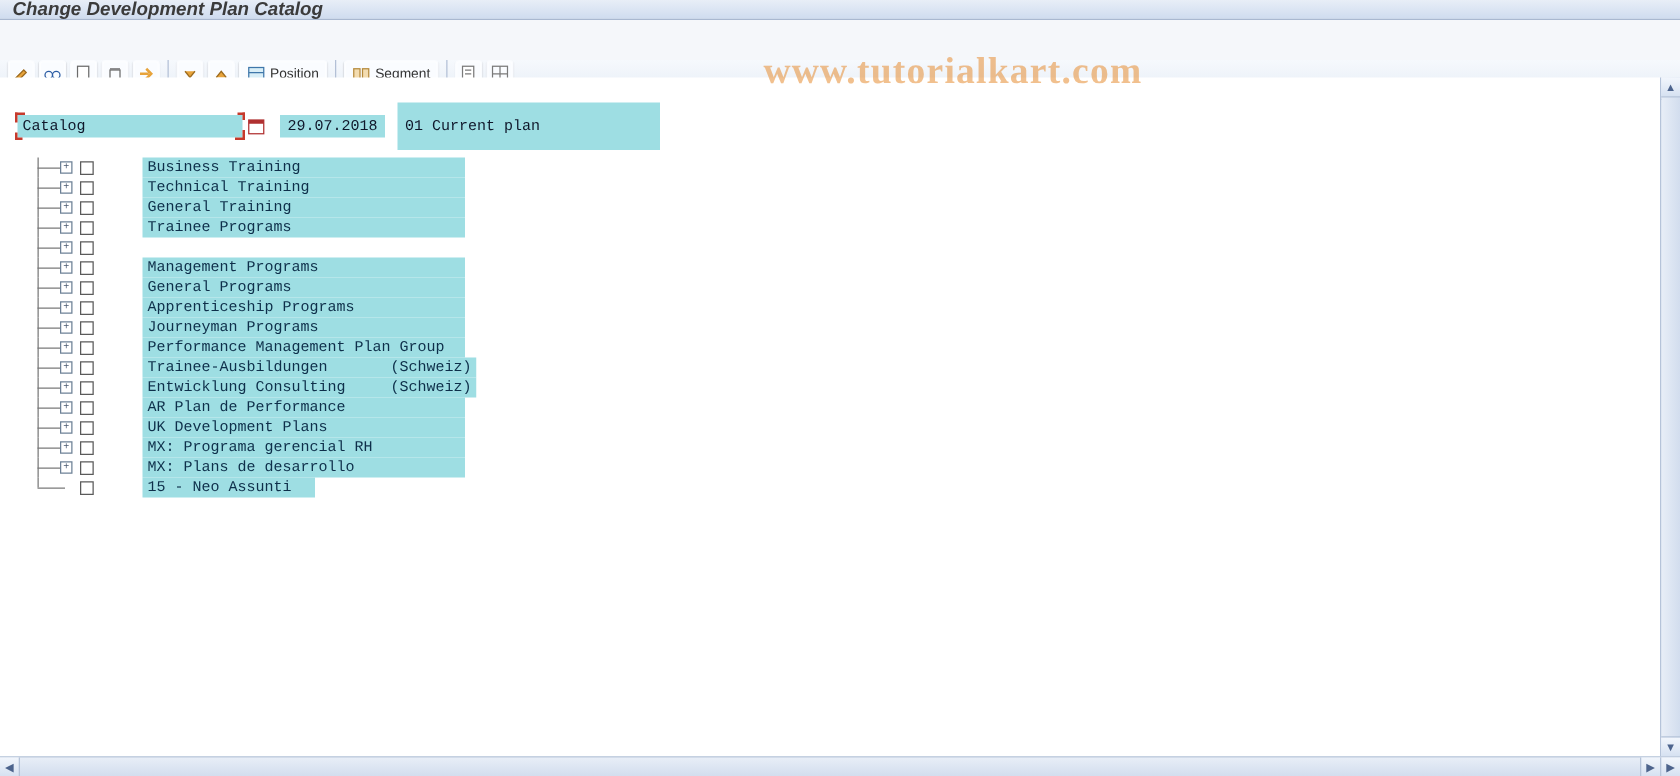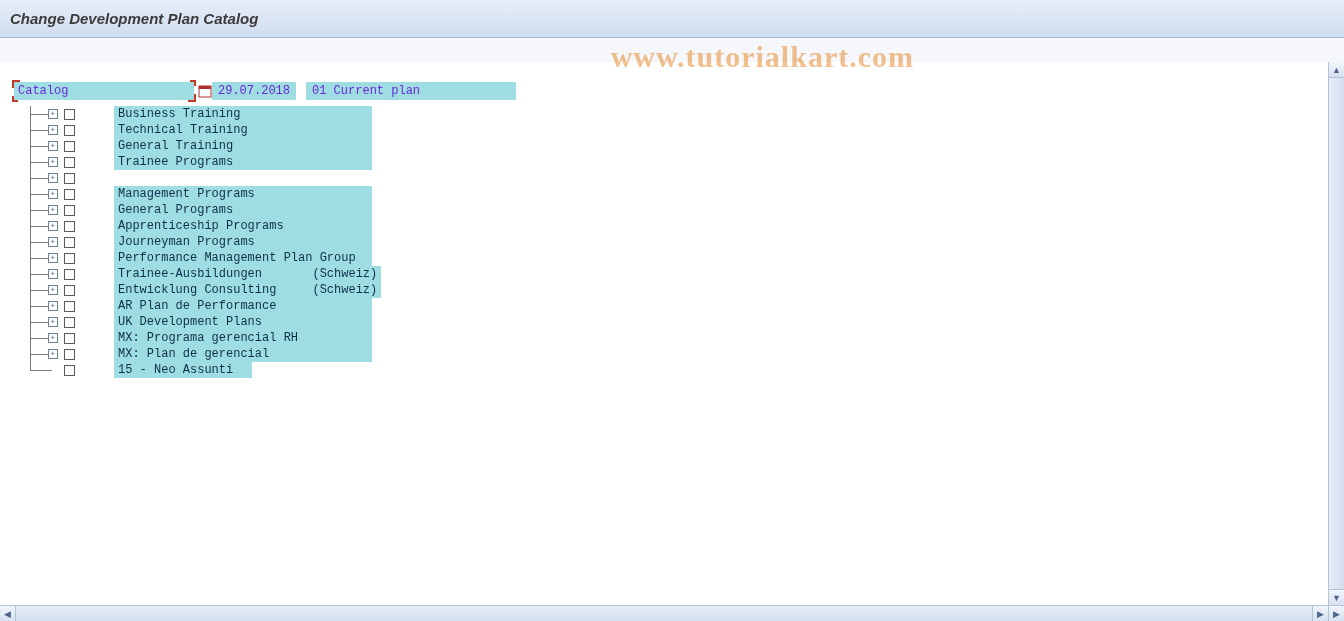--- a/index.html
+++ b/index.html
@@ -7,21 +7,21 @@
       width: 1344px;
       height: 621px;
       font-family: Arial, Helvetica, sans-serif;
       font-size: 12px;
       background: #f5f7fa;
       overflow: hidden;
       position: relative;
     }
     
     .titlebar {
-      height: 38px;
+      height: 16px;
       background: linear-gradient(to bottom, #e8eef7 0%, #cfdcef 100%);
       border-bottom: 1px solid #a9b8d0;
       display: flex;
       align-items: center;
       padding-left: 10px;
     }
     .titlebar .title {
       font-weight: bold;
       font-style: italic;
       font-size: 15px;
@@ -69,21 +69,21 @@
       background: #ffffff;
       overflow: hidden;
     }
     .content-pad { padding: 20px 0 0 14px; }
     
     .catalog-hdr {
       display: flex;
       align-items: center;
       font-family: "Lucida Console","Courier New",monospace;
       font-size: 12px;
-      color: #6d28d9;
+      color: #0f172a;
       margin-bottom: 6px;
     }
     .catalog-block {
       display:flex;
       align-items:center;
       height: 18px;
     }
     .cat-label {
       background: #9edee3;
       padding: 2px 4px;
@@ -99,25 +99,25 @@
     .cat-label::before{ top:-2px; left:-2px; border-right:none; border-bottom:none;}
     .cat-label::after{ bottom:-2px; right:-2px; border-left:none; border-top:none;}
     .cat-sel .corner-tr{ position:absolute; top:-2px; right:-2px; width:6px;height:6px;border:2px solid #c63a2c;border-left:none;border-bottom:none;}
     .cat-sel .corner-bl{ position:absolute; bottom:-2px; left:-2px; width:6px;height:6px;border:2px solid #c63a2c;border-right:none;border-top:none;}
     .cat-icons{
       display:flex;gap:2px;align-items:center;margin-left:4px;
     }
     .cat-date {
       background: #9edee3;
       padding: 2px 6px;
-      margin-left: 0;
+      margin-left: 12px;
     }
     .cat-plan {
       background: #9edee3;
-      padding: 2px 6px;
+      padding: 12px 6px;
       margin-left: 10px;
       width: 210px;
     }
 
     
     .tree {
       margin-left: 6px;
       font-family: "Lucida Console","Courier New",monospace;
       font-size: 12px;
       color: #0e2f4a;
@@ -426,21 +426,21 @@
             <div class="expander">+</div>
           </div>
           <div class="checkbox"></div>
           <div class="node-label">MX: Programa gerencial RH</div>
         </div>
         <div class="tree-row">
           <div class="connector">
             <div class="expander">+</div>
           </div>
           <div class="checkbox"></div>
-          <div class="node-label">MX: Plan de gerencial</div>
+          <div class="node-label">MX: Plans de desarrollo</div>
         </div>
         <div class="tree-row">
           <div class="connector last"></div>
           <div class="checkbox"></div>
           <div class="node-label narrow">15 - Neo Assunti</div>
         </div>
       </div>
   </div>
 </div>
 

